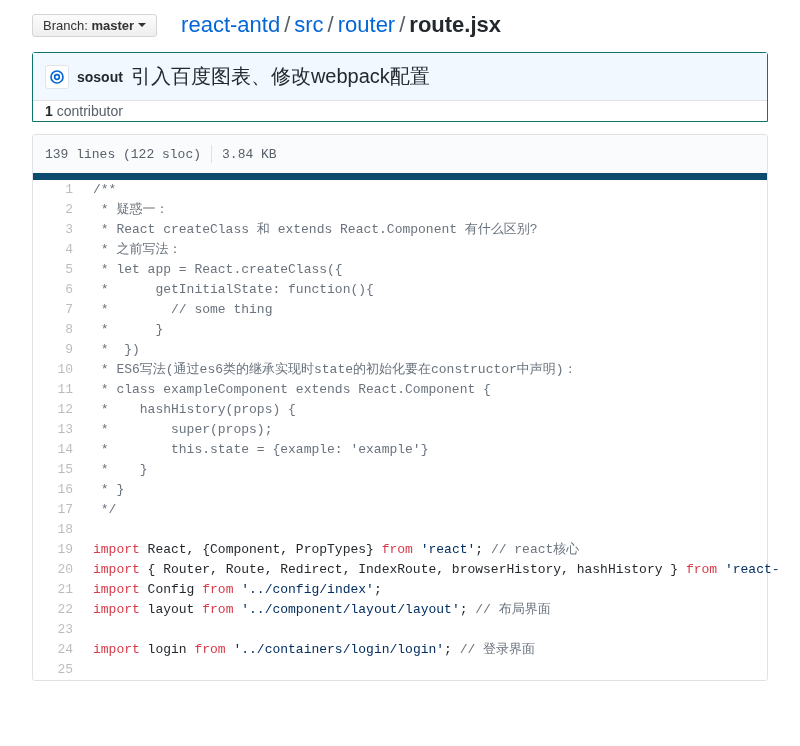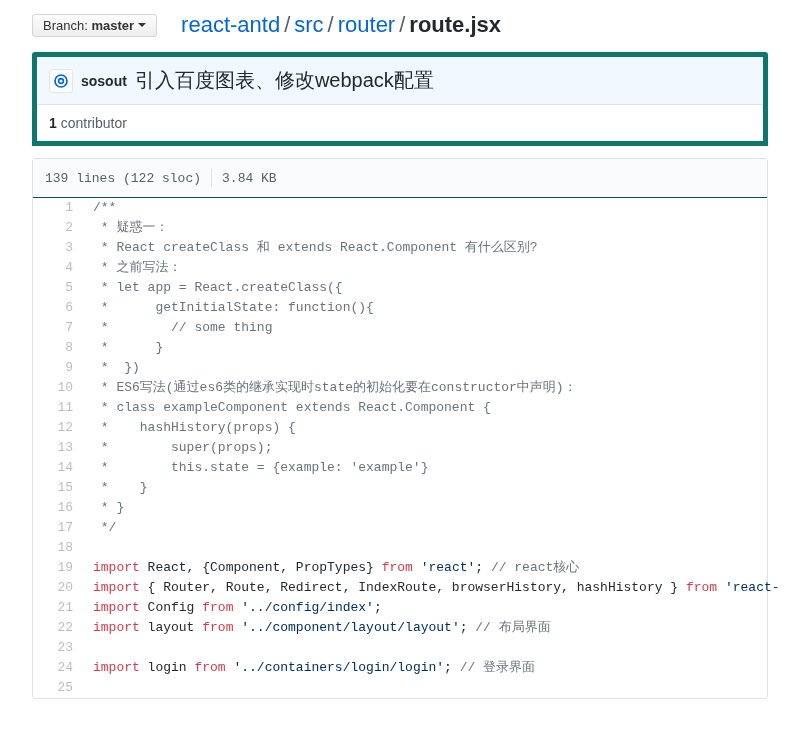--- a/index.html
+++ b/index.html
@@ -39,21 +39,21 @@
   display: flex;
   align-items: center;
   flex-wrap: wrap;
 }
 .breadcrumb a { color: #0366d6; text-decoration: none; }
 .breadcrumb .sep { color: #586069; padding: 0 4px; }
 .breadcrumb .final { font-weight: 600; color: #24292e; }
 
 .commit-box {
   margin: 6px 32px 0 32px;
-  border: 5px solid #0f766e;
+  border: 1px solid #0f766e;
   border-radius: 3px 3px 0 0;
 }
 .commit-row {
   display: flex;
   align-items: center;
   padding: 10px 12px;
   background: #f1f8ff;
   border-bottom: 1px solid #dfe2e5;
   gap: 8px;
 }
@@ -62,35 +62,35 @@
   border-radius: 3px;
   background: #fff;
   border: 1px solid #e1e4e8;
   display: flex; align-items: center; justify-content: center;
 }
 .avatar svg { width: 16px; height: 16px; }
 .author { font-weight: 600; font-size: 14px; }
 .commit-msg { font-size: 20px; color: #24292e; }
 
 .contrib-row {
-  padding: 10px 12px;
+  padding: 2px 12px;
   font-size: 14px;
   color: #586069;
 }
 .contrib-row b { color: #24292e; }
 
 .file-box {
   margin: 12px 32px 0 32px;
   border: 1px solid #dfe2e5;
   border-radius: 3px;
 }
 .file-meta {
   padding: 10px 12px;
   background: #fafbfc;
-  border-bottom: 1px solid #0c4a6e;
+  border-bottom: 7px solid #0c4a6e;
   font-family: "SFMono-Regular", Consolas, "Liberation Mono", Menlo, monospace;
   font-size: 13px;
   color: #586069;
   display: flex;
   align-items: center;
 }
 .file-meta .sep-v {
   display: inline-block;
   width: 1px; height: 18px;
   background: #dfe2e5;

